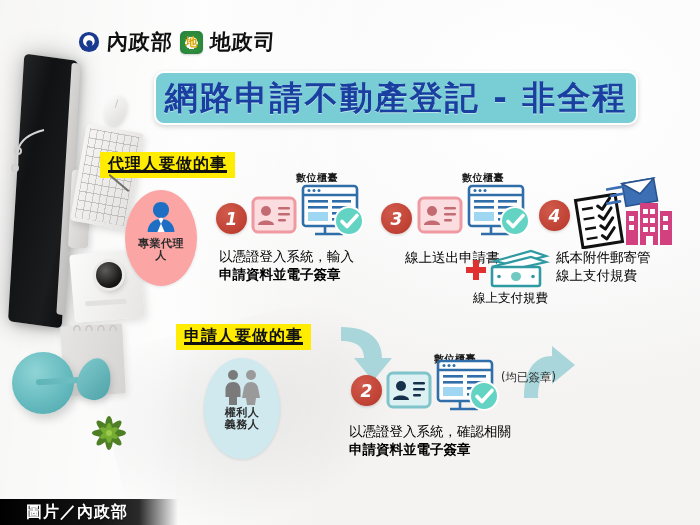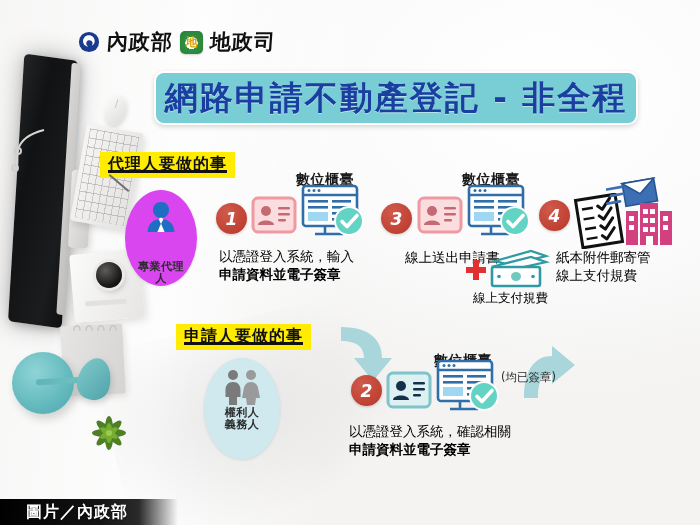--- a/index.html
+++ b/index.html
@@ -176,21 +176,21 @@
   #label-agent{left:100px;top:152px;}
   #label-applicant{left:176px;top:324px;}
 
   
   .person-oval{
     position:absolute;border-radius:50%;
     display:flex;flex-direction:column;align-items:center;justify-content:flex-start;
     box-shadow:0 1px 3px rgba(0,0,0,.10);
   }
   #oval-agent{
-    left:125px;top:190px;width:72px;height:88px;background:#d946ef;padding-top:8px;gap:23px;
+    left:125px;top:190px;width:72px;height:88px;background:#fca5a5;padding-top:8px;
   }
   #oval-applicant{
     left:204px;top:358px;width:76px;height:92px;background:#cfe9ee;padding-top:9px;
   }
   .person-oval .oval-text{
     font-family:"DejaVu Sans","Liberation Sans",sans-serif;
     font-size:11px;font-weight:bold;color:#2b2b2b;line-height:1.12;text-align:center;
     letter-spacing:.5px;
   }
   .pin{
@@ -209,21 +209,21 @@
   }
   #num1{left:216px;top:203px;}
   #num3{left:381px;top:203px;}
   #num4{left:539px;top:200px;}
   #num2{left:351px;top:375px;}
 
   
   .icon-abs{position:absolute;}
   .kiosk-label{
     position:absolute;font-family:"DejaVu Sans","Liberation Sans",sans-serif;
-    font-size:14px;font-weight:bold;color:#1b1b1b;letter-spacing:.5px;white-space:nowrap;
+    font-size:10px;font-weight:bold;color:#1b1b1b;letter-spacing:.5px;white-space:nowrap;
   }
 
   
   .cap{
     position:absolute;font-family:"DejaVu Sans","Liberation Sans",sans-serif;
     color:#000000;line-height:1.32;white-space:nowrap;
   }
   .cap .l1{font-size:13.5px;}
   .cap .l2{font-size:13.5px;font-weight:bold;}
   #cap1{left:219px;top:248px;}

